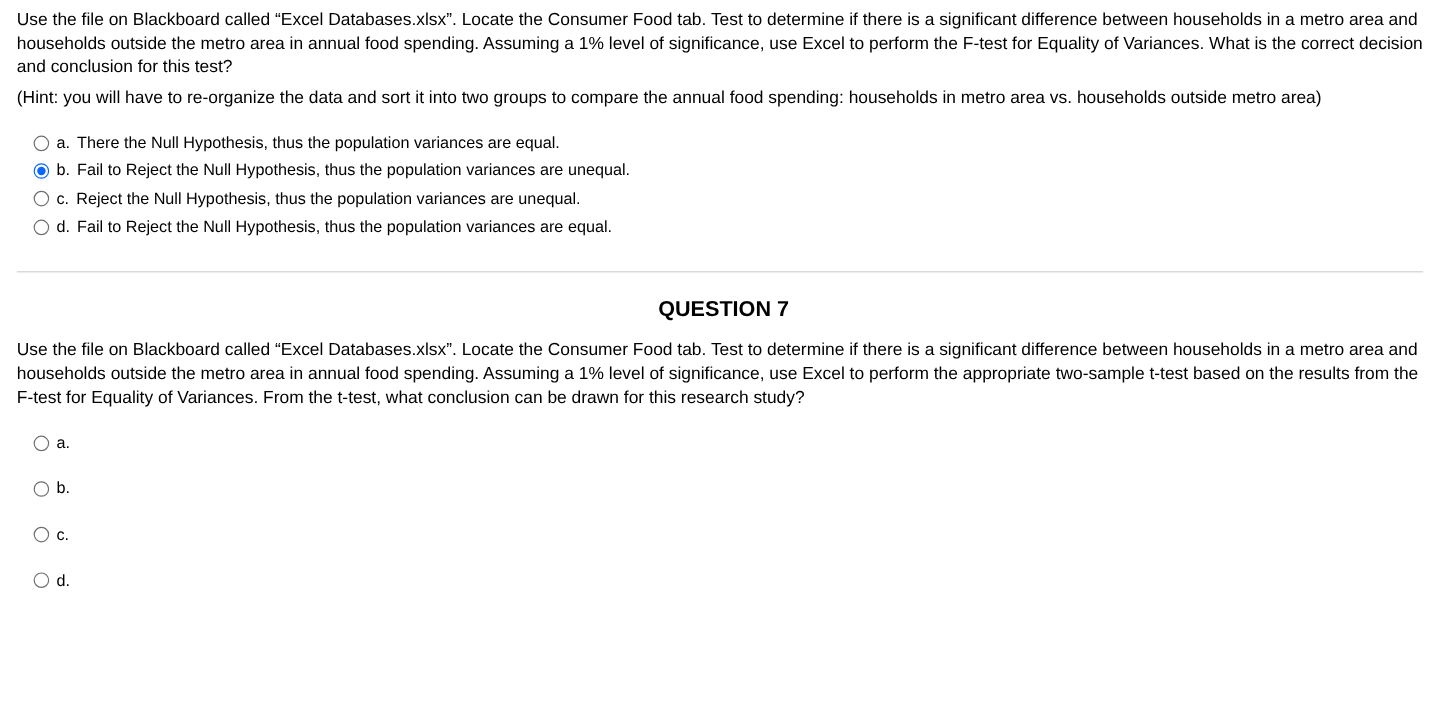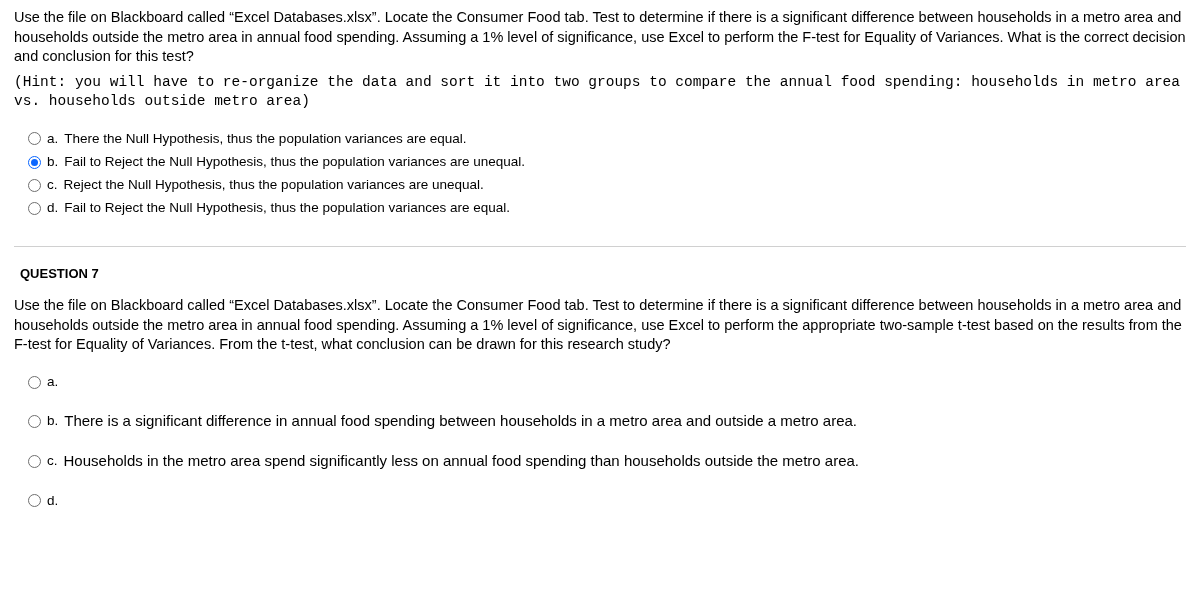--- a/index.html
+++ b/index.html
@@ -14,21 +14,20 @@
       padding: 8px 14px;
       font-size: 14.5px;
       line-height: 1.35;
       width: 1200px;
     }
     .question-prompt {
       margin-bottom: 6px;
     }
     .question-hint {
       margin-bottom: 18px;
-      font-family: Liberation Mono, monospace;
     }
     .options-tight {
       padding-left: 14px;
     }
     .options-tight .option-row {
       display: flex;
       align-items: center;
       gap: 6px;
       margin-bottom: 5px;
       font-size: 13.5px;
@@ -68,23 +67,24 @@
       border-radius: 50%;
       display: block;
     }
     .divider {
       border: none;
       border-top: 1px solid #d0d0d0;
       margin: 28px 0 18px 0;
     }
     .question-heading {
       font-weight: bold;
-      font-size: 13px;
+      font-size: 18px;
       margin-bottom: 14px;
       padding-left: 0;
+      text-align: center;
     }
     .q7-wrap {
       padding-left: 0;
     }
     .q7-prompt {
       margin-bottom: 18px;
     }
   </style>
 </head>
 <body>
@@ -124,25 +124,23 @@
   <p class="q7-prompt">Use the file on Blackboard called “Excel Databases.xlsx”.  Locate the Consumer Food tab.  Test to determine if there is a significant difference between households in a metro area and households outside the metro area in annual food spending.  Assuming a 1% level of significance, use Excel to perform the appropriate two-sample t-test based on the results from the F-test for Equality of Variances.  From the t-test, what conclusion can be drawn for this research study?</p>
 
   <div class="options-spaced">
     <div class="option-row">
       <span class="radio"></span>
       <span class="opt-letter">a.</span>
     </div>
     <div class="option-row">
       <span class="radio"></span>
       <span class="opt-letter">b.</span>
-      <span>There is a significant difference in annual food spending between households in a metro area and outside a metro area.</span>
     </div>
     <div class="option-row">
       <span class="radio"></span>
       <span class="opt-letter">c.</span>
-      <span>Households in the metro area spend significantly less on annual food spending than households outside the metro area.</span>
     </div>
     <div class="option-row" style="margin-bottom:0;">
       <span class="radio"></span>
       <span class="opt-letter">d.</span>
     </div>
   </div>
 </div>
 
 </body></html>

